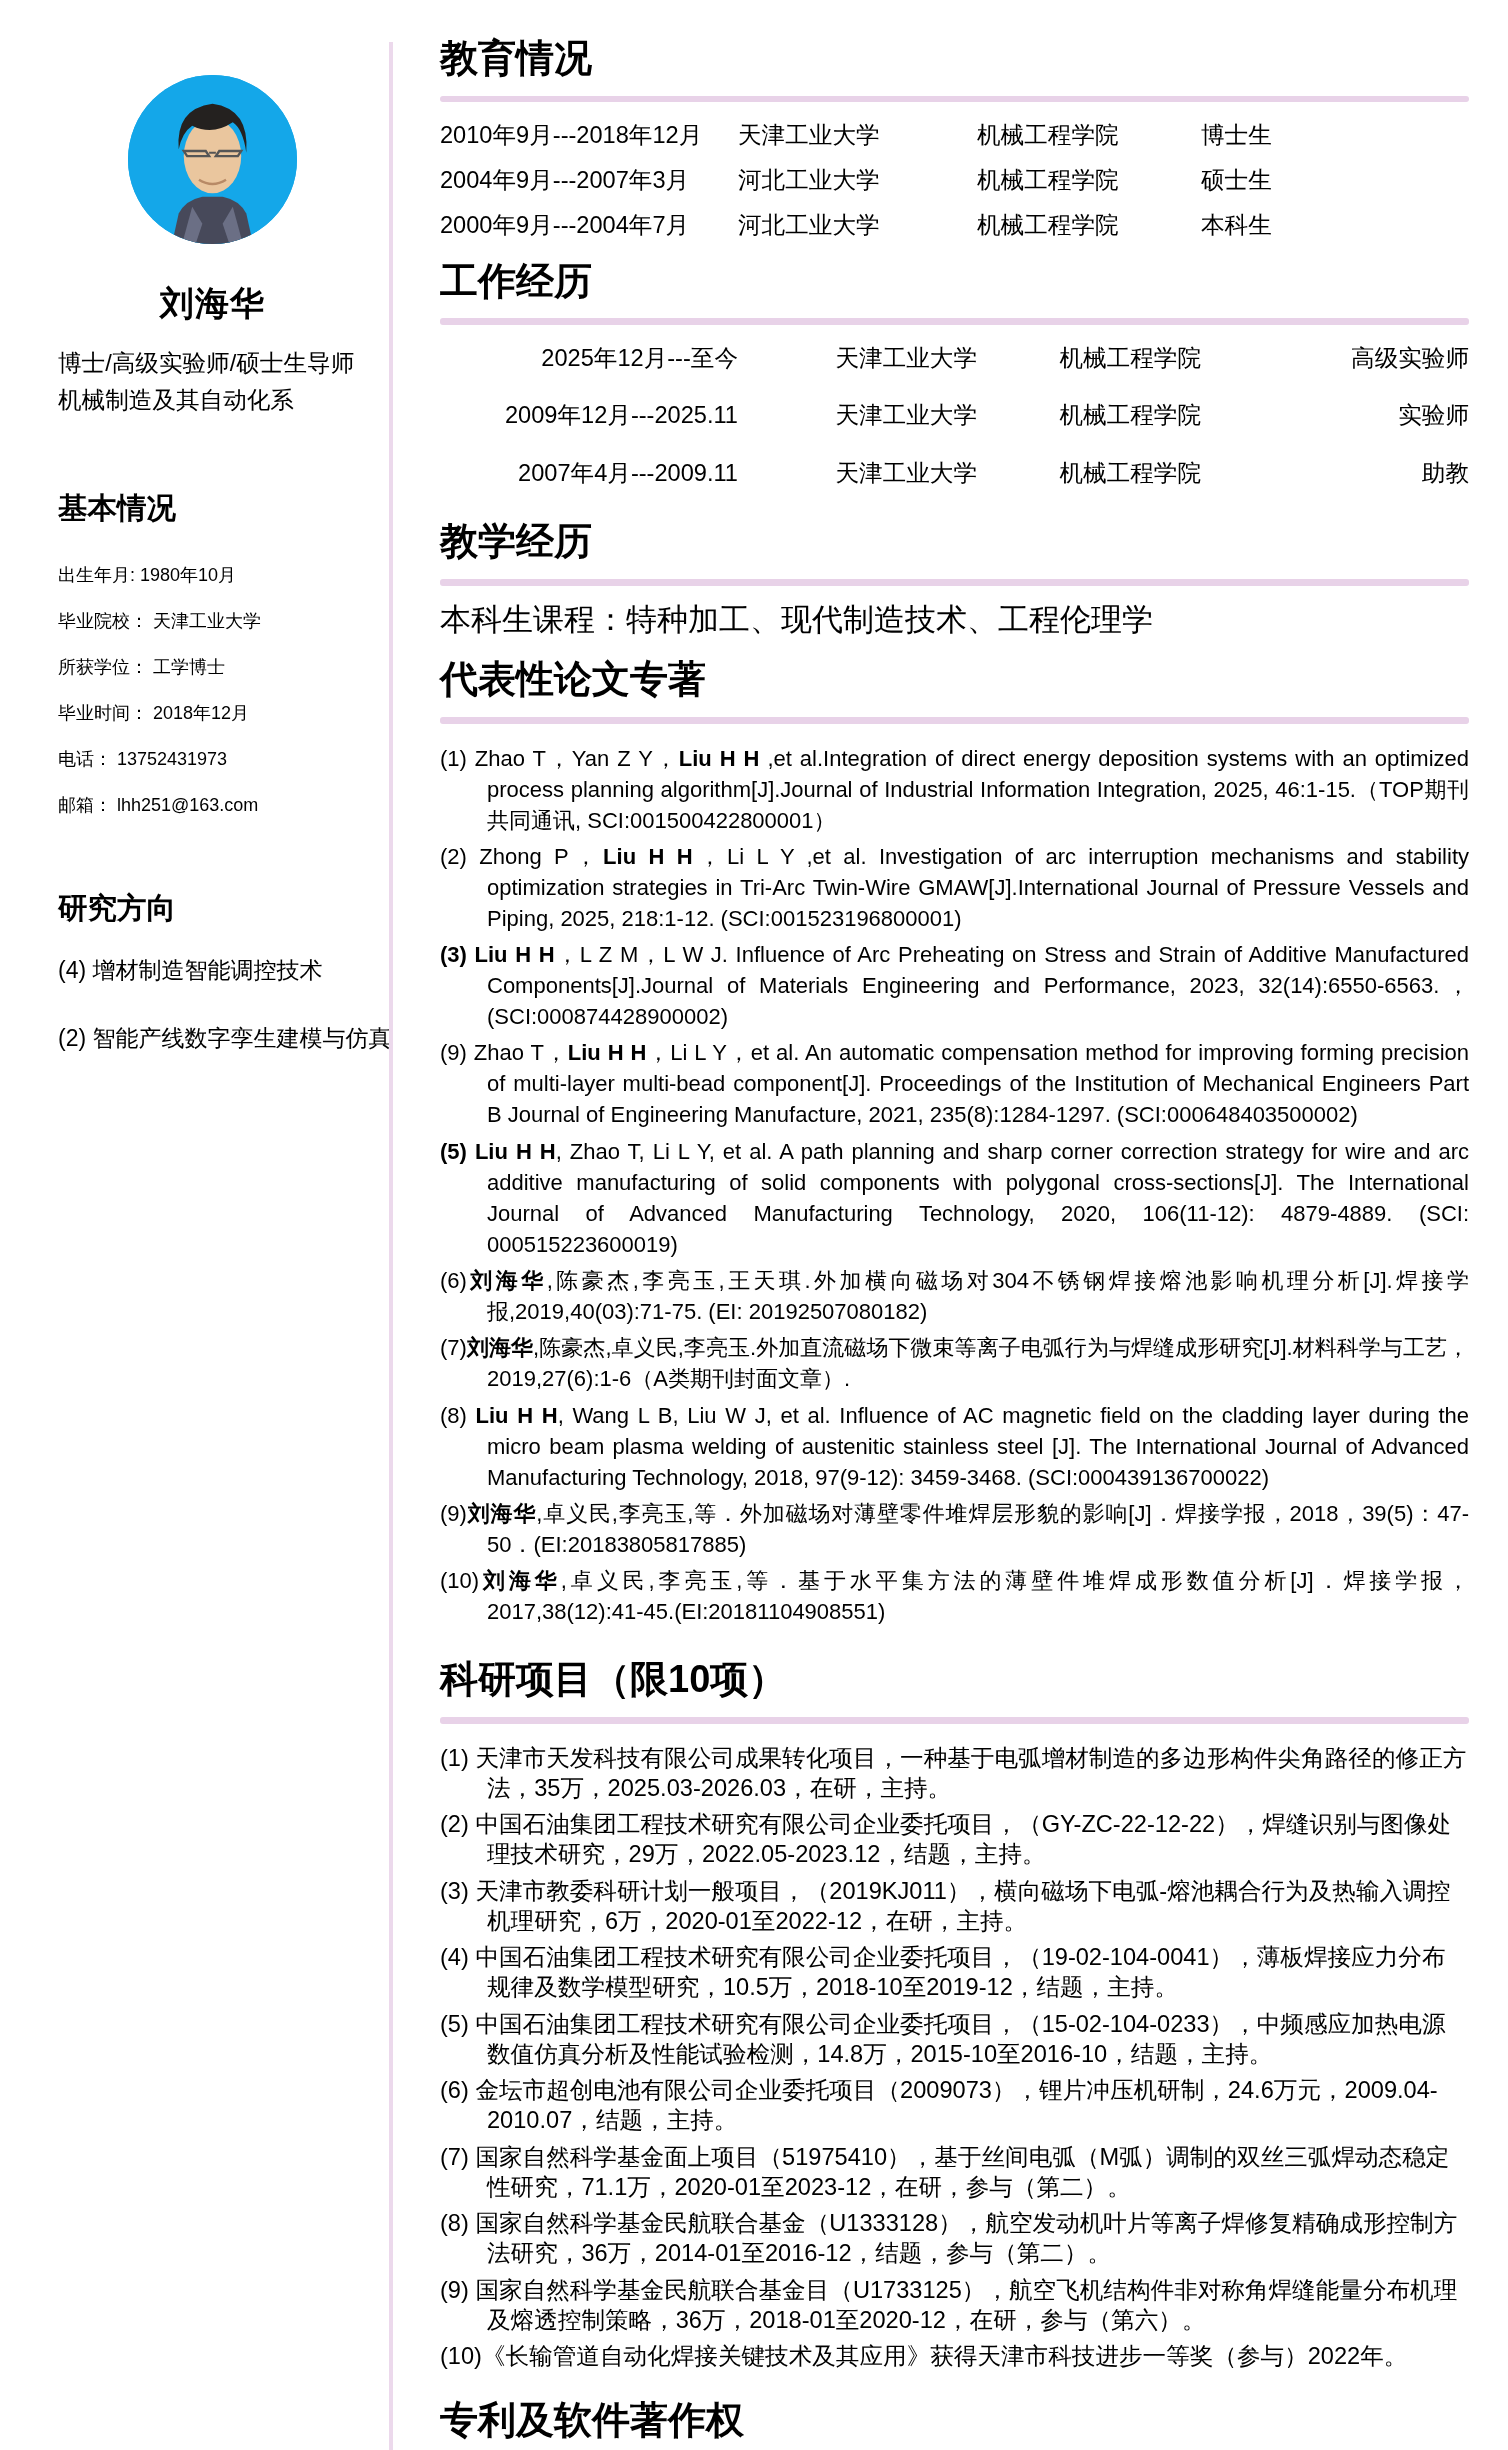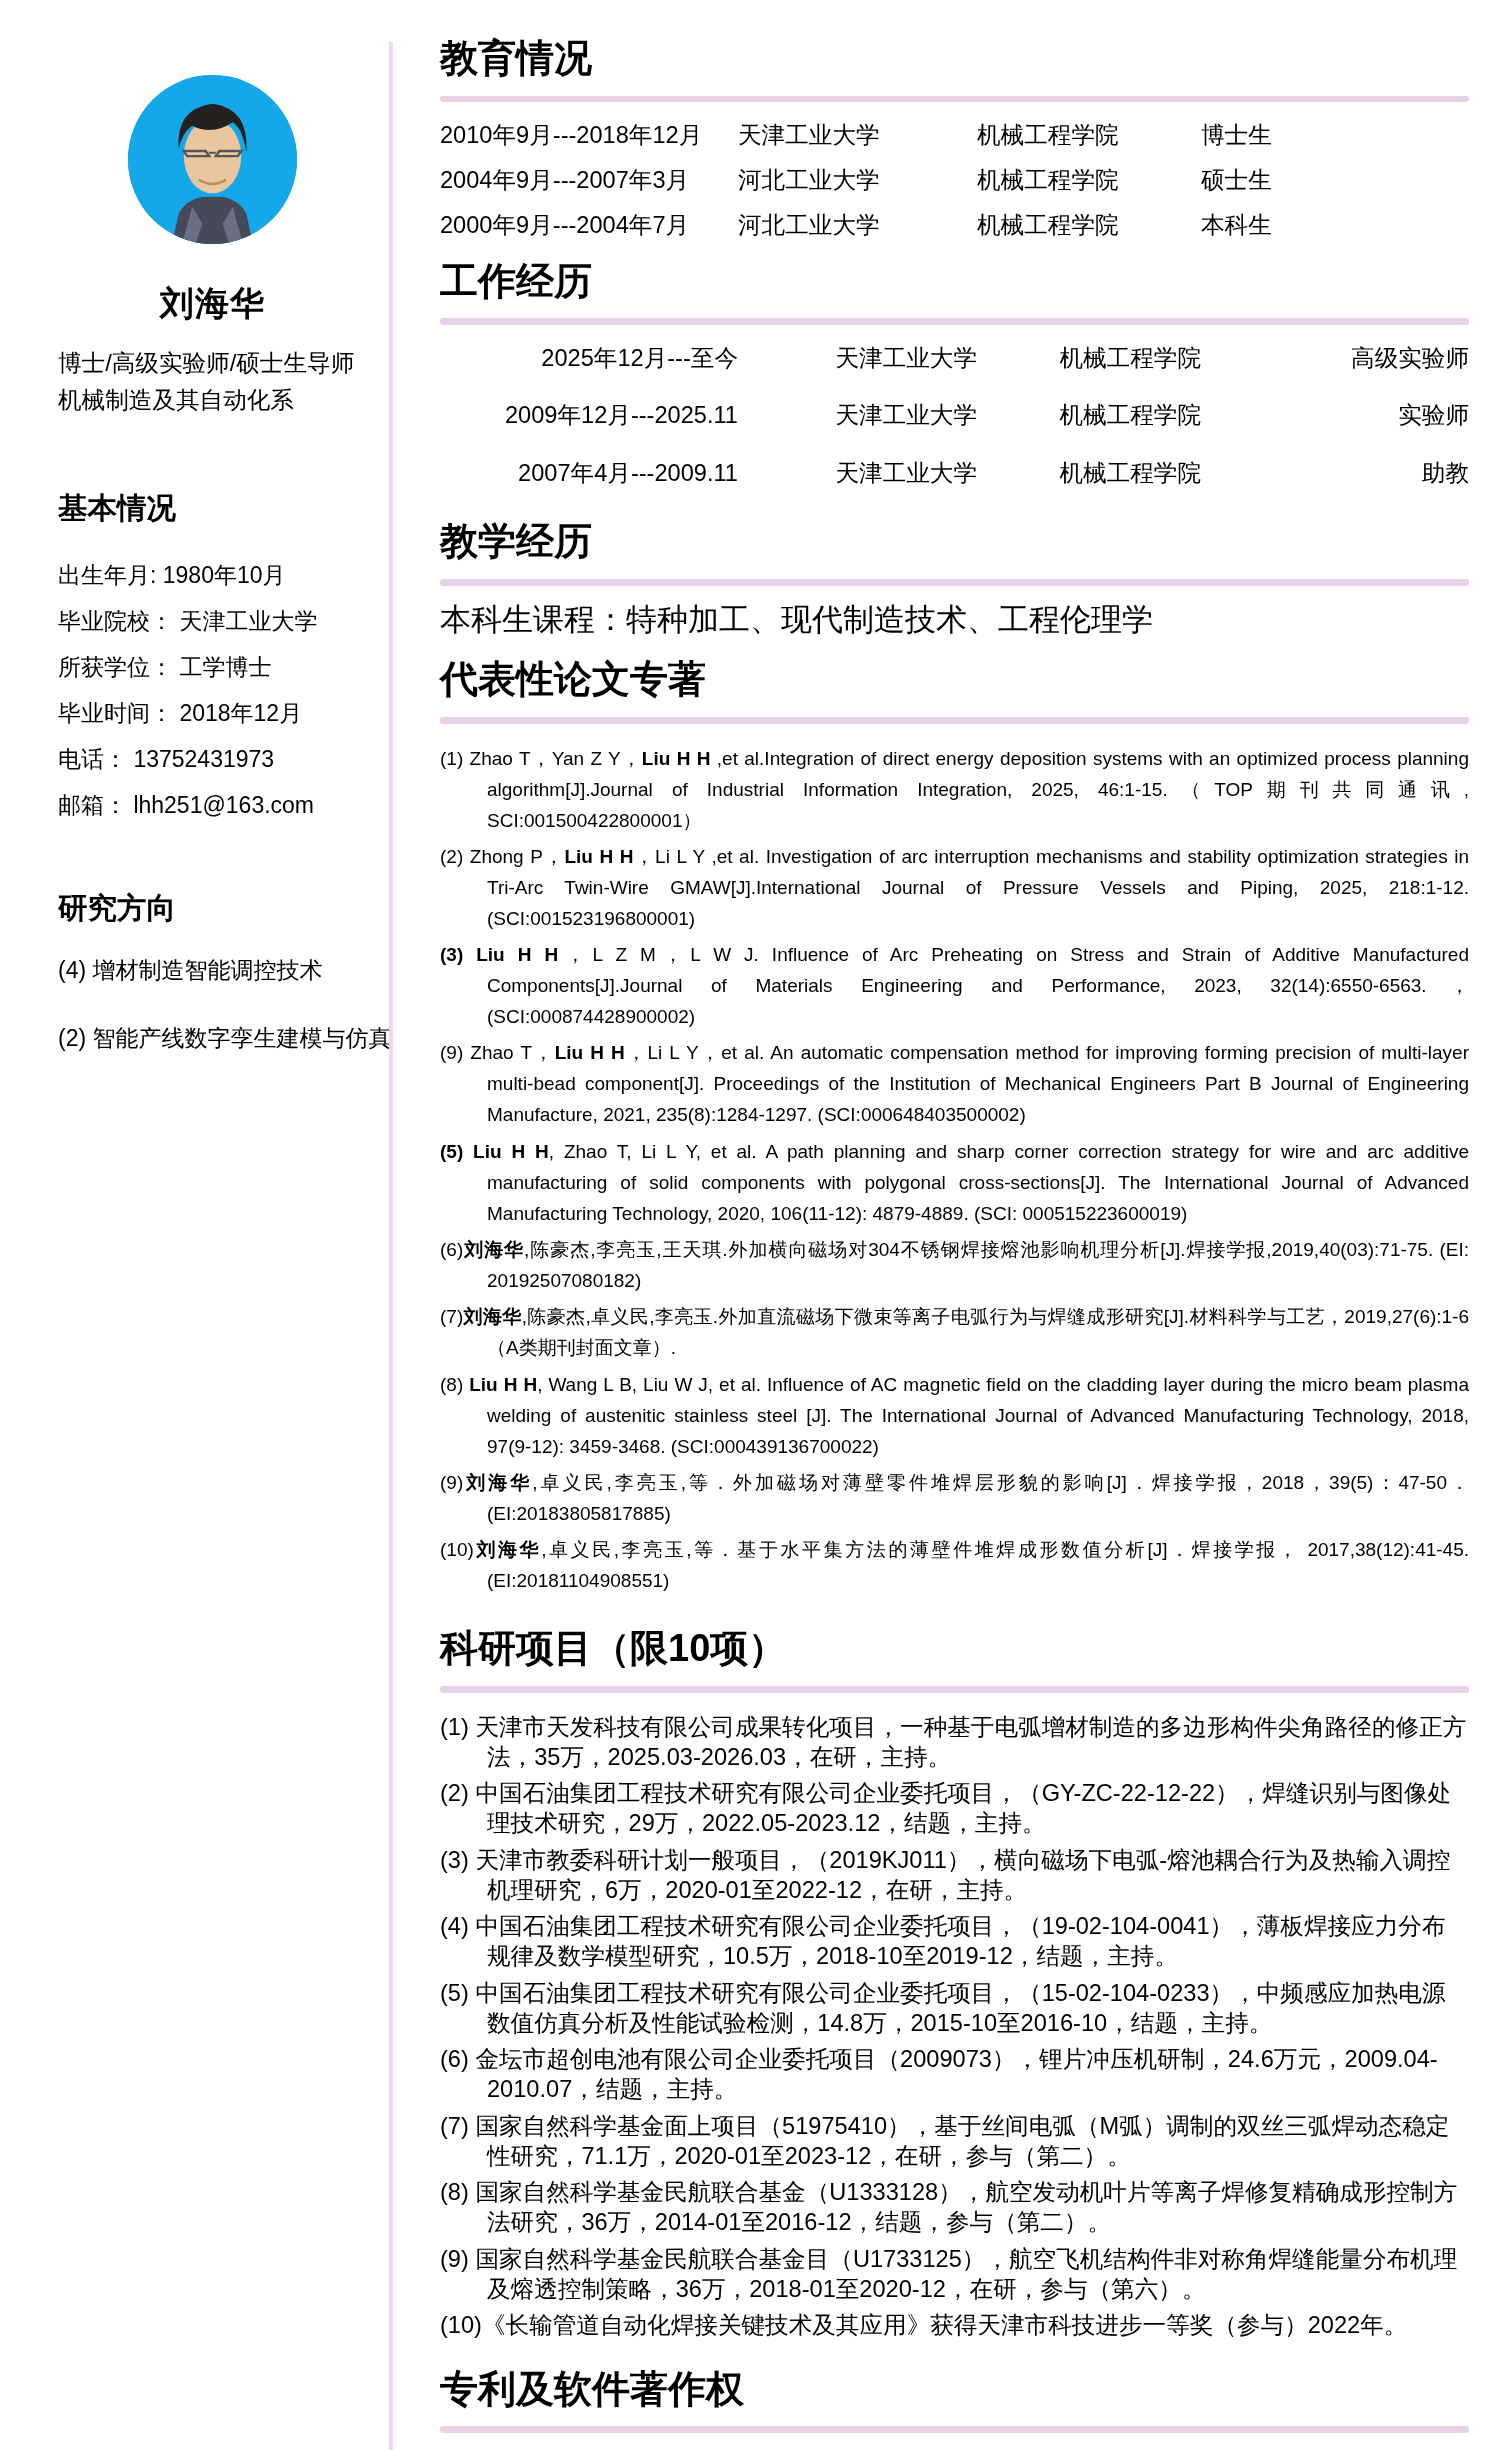--- a/index.html
+++ b/index.html
@@ -15,37 +15,37 @@
   }
   
   .sidebar { width:392px; padding:75px 25px 0 58px; flex:0 0 392px; }
   .vdivider { position:absolute; left:389px; top:42px; bottom:0; width:3.5px; background:#ecd9ec; }
   .photo-wrap { width:169px; height:169px; border-radius:50%; overflow:hidden; margin:0 auto; background:#14a7e9; }
   .photo-wrap svg { display:block; width:100%; height:100%; }
   .person-name { margin-top:37px; font-size:34px; font-weight:700; text-align:center; letter-spacing:1.2px; }
   .person-sub { margin-top:17.7px; font-size:23.6px; line-height:37px; }
   .side-h { font-size:29.5px; font-weight:700; margin-top:70px; margin-bottom:23.6px; }
   .side-h.second { margin-top:61px;font-family:Liberation Mono, monospace; }
-  .side-item { font-size:23px; line-height:46px; white-space:nowrap; }
+  .side-item { font-size:18px; line-height:46px; white-space:nowrap; }
   .research-item { font-size:23px; line-height:34px; margin-bottom:34px; white-space:nowrap; }
   
   .main { flex:1 1 auto; padding:33px 40px 0 48px; }
   .sec-h { font-size:38px; font-weight:700; margin-bottom:11.8px; }
   .bar { height:6.5px; background:#e8d2e8; border-radius:2.9px; margin-bottom:19px; }
   .trow { display:flex; font-size:23.6px; line-height:29.5px; margin-bottom:15.3px; }
   .trow.work { margin-bottom:28px;text-align:right; }
   .c-period { width:298px; flex:0 0 298px; }
   .c-school { width:239px; flex:0 0 239px; }
   .c-college { width:224px; flex:0 0 224px; }
   .c-role { flex:1 1 auto; }
   .edu-table { margin-bottom:8.3px; }
   .work-table { margin-bottom:0px; }
   .teach-line { font-size:31px; line-height:29.5px; margin:2.4px 0 20px; }
   .papers-list { margin-bottom:27px; }
-  .paper { font-size:19px; line-height:31px; padding-left:47px; text-indent:-47px; text-align:justify; margin-bottom:5.3px; }
+  .paper { font-size:22px; line-height:31px; padding-left:47px; text-indent:-47px; text-align:justify; margin-bottom:5.3px; }
   .b { font-weight:700; }
   .project { font-size:23.6px; line-height:30px; padding-left:47px; text-indent:-47px; margin-bottom:6.5px; }
   .projects-list { margin-bottom:23.6px; }
   .patent { font-size:23.6px; line-height:32px; padding-left:47px; text-indent:-47px; margin-bottom:2.9px; }
 </style>
 </head>
 <body>
 
 <div class="page">
 

